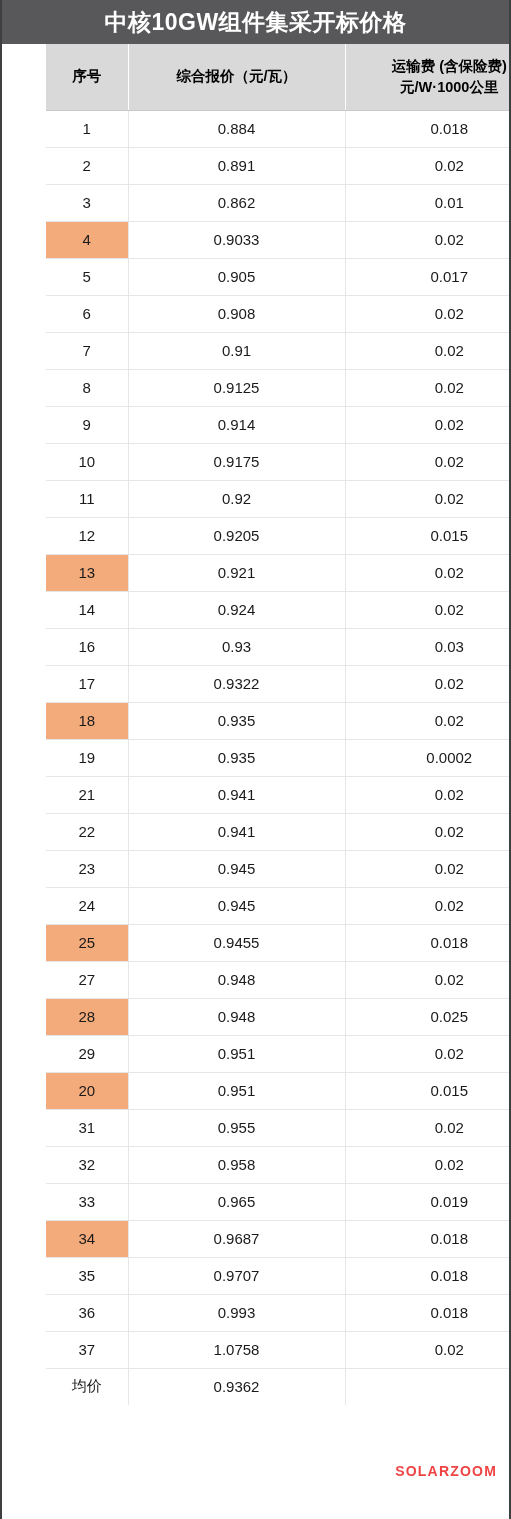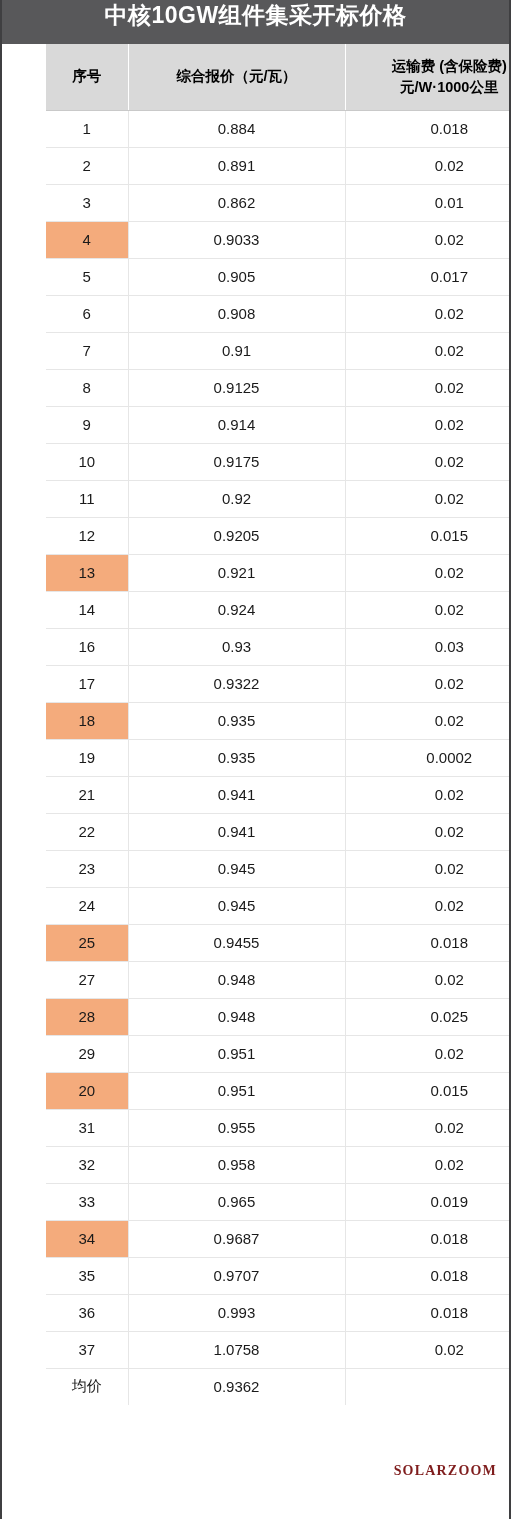--- a/index.html
+++ b/index.html
@@ -18,21 +18,21 @@
     overflow: hidden;
     box-sizing: border-box;
     border-left: 2px solid #3f3f41;
     border-right: 2px solid #3f3f41;
   }
   .title-bar {
     height: 44px;
     background: #58585a;
     color: #ffffff;
     display: flex;
-    align-items: flex-start;
+    align-items: center;
     justify-content: center;
     font-size: 23px;
     font-weight: bold;
     letter-spacing: 0.5px;
     box-sizing: border-box;
   }
   table.grid {
     width: 100%;
     border-collapse: collapse;
     table-layout: fixed;
@@ -74,22 +74,22 @@
   tbody tr:last-child td { border-bottom: none; }
 
   td.idx.hl { background: #f4ab7c; }
   td.idx { font-size: 15px; }
   tr.avg td.idx { font-size: 15px; }
 
   .watermark {
     position: absolute;
     right: 12px;
     bottom: 40px;
-    color: #7f1d1d;
-    font-family: Liberation Serif, serif;
+    color: #ef4444;
+    font-family: Liberation Sans, sans-serif;
     font-size: 14px;
     font-weight: bold;
     letter-spacing: 1.2px;
     pointer-events: none;
     user-select: none;
   }
 </style>
 </head>
 <body>
 

